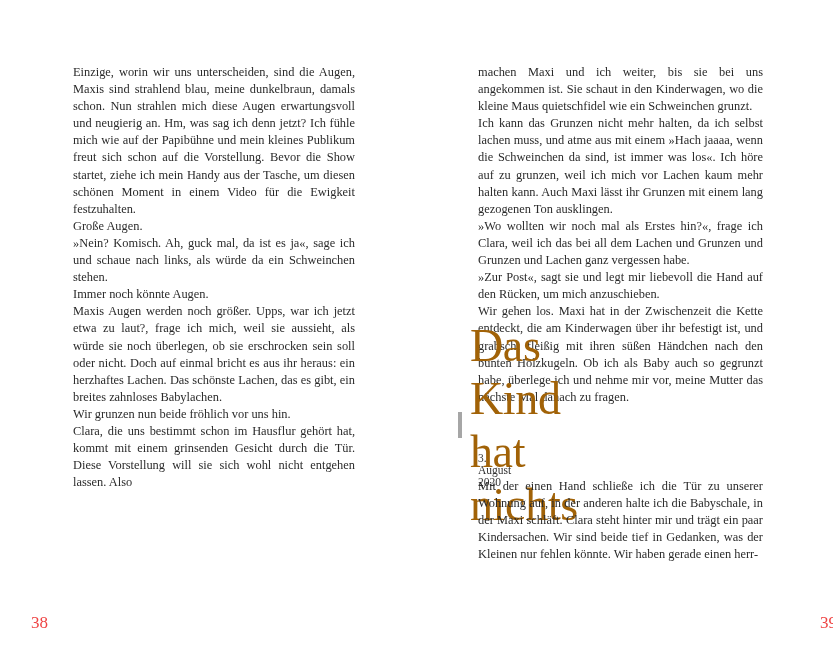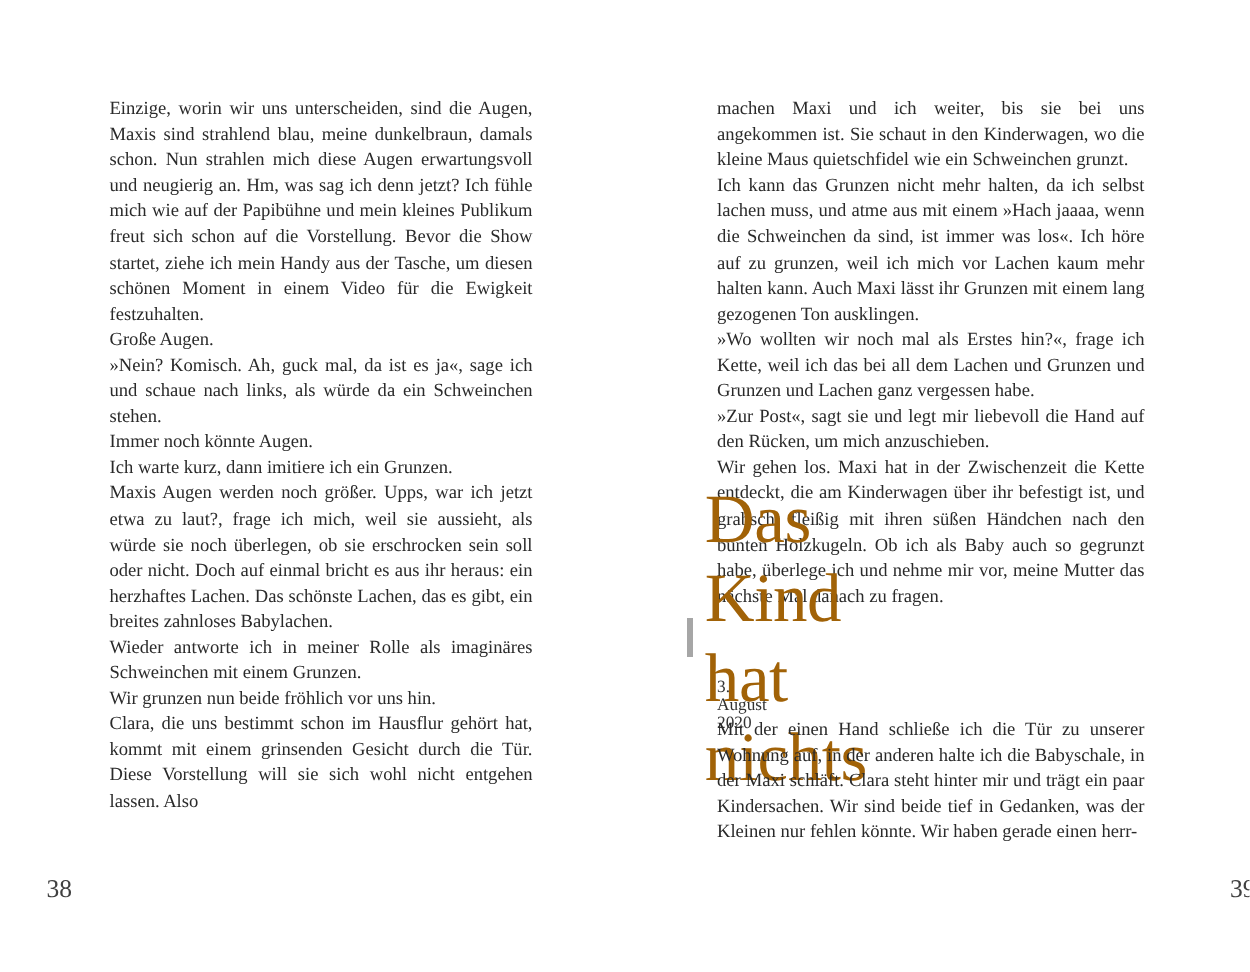--- a/index.html
+++ b/index.html
@@ -4,51 +4,49 @@
 <style>
   html, body { margin:0; padding:0; background:#ffffff; }
   body { width:833px; height:648px; position:relative; overflow:hidden;
          font-family:"Liberation Serif","DejaVu Serif",serif; color:#2a2a2a; }
   .page { position:absolute; top:0; height:648px; }
   .col { position:absolute; font-size:12.4px; line-height:17.1px; }
   .col p { margin:0; text-align:justify; text-align-last:left; }
   .left .col { left:73px; top:64px; width:282px; }
   .right .col { left:478px; top:64px; width:285px; }
   .right .col2 { left:478px; top:478px; width:285px; }
-  .pnum { position:absolute; top:583px; font-size:17px; color:#404040; }
+  .pnum { position:absolute; top:613px; font-size:17px; color:#ef4444; }
   .left .pnum { left:31px; }
   .right .pnum { left:781px;margin-left:39px; }
   .chapter { position:absolute; left:458px; top:403px; height:44px; display:flex; align-items:center; }
   .chapter .bar { width:12px; height:26px; background:#a6a6a6; margin-right:8px; }
   .chapter .title { font-size:46px; color:#a16207; letter-spacing:-0.3px; font-family:Liberation Serif, serif; }
   .date { position:absolute; left:478px; top:452px; font-size:11.5px; color:#333; }
 </style>
 </head>
 <body>
 
 <div class="page left">
   <div class="col">
     <p>Einzige, worin wir uns unterscheiden, sind die Augen, Maxis sind strahlend blau, meine dunkelbraun, damals schon. Nun strahlen mich diese Augen erwartungsvoll und neugierig an. Hm, was sag ich denn jetzt? Ich fühle mich wie auf der Papibühne und mein kleines Publikum freut sich schon auf die Vorstellung. Bevor die Show startet, ziehe ich mein Handy aus der Tasche, um diesen schönen Moment in einem Video für die Ewigkeit festzuhalten.</p>
     <p>Große Augen.</p>
     <p>»Nein? Komisch. Ah, guck mal, da ist es ja«, sage ich und schaue nach links, als würde da ein Schweinchen stehen.</p>
     <p>Immer noch könnte Augen.</p>
-    <p>Ich warte kurz, dann imitiere ich ein Grunzen.</p>
     <p>Maxis Augen werden noch größer. Upps, war ich jetzt etwa zu laut?, frage ich mich, weil sie aussieht, als würde sie noch überlegen, ob sie erschrocken sein soll oder nicht. Doch auf einmal bricht es aus ihr heraus: ein herzhaftes Lachen. Das schönste Lachen, das es gibt, ein breites zahnloses Babylachen.</p>
-    <p>Wieder antworte ich in meiner Rolle als imaginäres Schweinchen mit einem Grunzen.</p>
     <p>Wir grunzen nun beide fröhlich vor uns hin.</p>
     <p>Clara, die uns bestimmt schon im Hausflur gehört hat, kommt mit einem grinsenden Gesicht durch die Tür. Diese Vorstellung will sie sich wohl nicht entgehen lassen. Also</p>
   </div>
   <div class="pnum">38</div>
 </div>
 
 <div class="page right">
   <div class="col">
     <p>machen Maxi und ich weiter, bis sie bei uns angekommen ist. Sie schaut in den Kinderwagen, wo die kleine Maus quietschfidel wie ein Schweinchen grunzt.</p>
     <p>Ich kann das Grunzen nicht mehr halten, da ich selbst lachen muss, und atme aus mit einem »Hach jaaaa, wenn die Schweinchen da sind, ist immer was los«. Ich höre auf zu grunzen, weil ich mich vor Lachen kaum mehr halten kann. Auch Maxi lässt ihr Grunzen mit einem lang gezogenen Ton ausklingen.</p>
-    <p> »Wo wollten wir noch mal als Erstes hin?«, frage ich Kette, weil ich das bei all dem Lachen und Grunzen und Grunzen und Lachen ganz vergessen habe.</p>
+    <p> »Wo wollten wir noch mal als Erstes hin?«, frage ich Clara, weil ich das bei all dem Lachen und Grunzen und Grunzen und Lachen ganz vergessen habe.</p>
     <p>»Zur Post«, sagt sie und legt mir liebevoll die Hand auf den Rücken, um mich anzuschieben.</p>
     <p>Wir gehen los. Maxi hat in der Zwischenzeit die Kette entdeckt, die am Kinderwagen über ihr befestigt ist, und grabscht fleißig mit ihren süßen Händchen nach den bunten Holzkugeln. Ob ich als Baby auch so gegrunzt habe, überlege ich und nehme mir vor, meine Mutter das nächste Mal danach zu fragen.</p>
   </div>
 
   <div class="chapter">
     <span class="bar"></span>
     <span class="title">Das Kind hat nichts</span>
   </div>
   <div class="date">3. August 2020</div>
 

